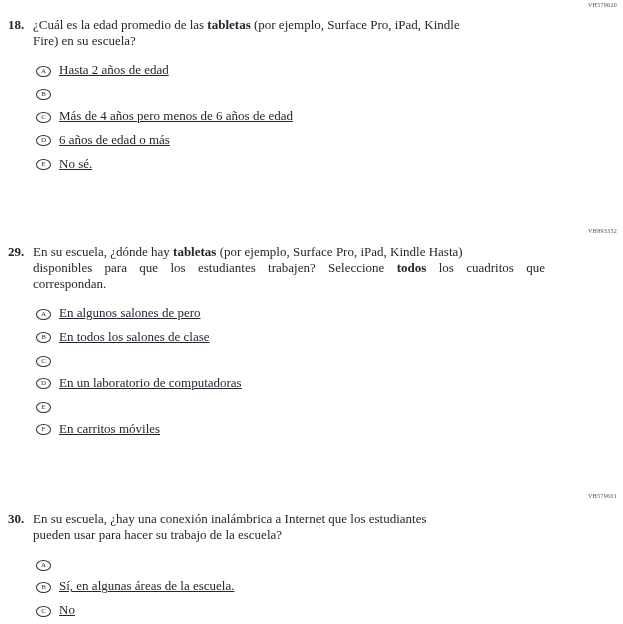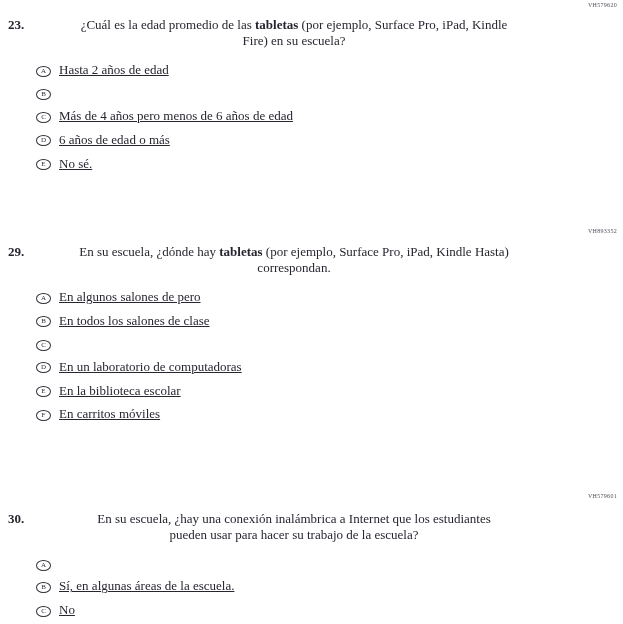--- a/index.html
+++ b/index.html
@@ -30,21 +30,21 @@
     flex:0 0 25px;
     font-weight:bold;
     font-size:13px;
     line-height:16px;
   }
   .qbody{
     width:522px;
     font-size:13px;
     line-height:16px;
   }
-  .qline{white-space:nowrap;text-align:center;}
+  .qline{white-space:nowrap;}
   .qline.just{
     white-space:normal;
     width:512px;
     text-align:justify;
     text-align-last:justify;
   }
   .b{font-weight:bold;}
   .i{font-style:italic;}
   .options{margin-top:13px;}
   .opt{
@@ -75,21 +75,21 @@
   #code3{top:493px;}
 </style>
 </head>
 <body>
 
 <div id="code1" class="code">VH579620</div>
 <div id="code2" class="code">VH893352</div>
 <div id="code3" class="code">VH579601</div>
 
 <div id="q28" class="question">
-  <div class="qnum">23.</div>
+  <div class="qnum">18.</div>
   <div class="qbody">
     <div>
         <div class="qline"><span>¿Cuál es la edad promedio de las </span><span class="b">tabletas</span><span> (por ejemplo, Surface Pro, iPad, Kindle</span></div>
         <div class="qline"><span>Fire) en su escuela?</span></div>
       </div>
     <div class="options">
       <div class="opt">
         <span class="bubble">A</span>
         <span class="opt-label"><span>Hasta 2 años de edad</span></span>
       </div>
@@ -110,41 +110,41 @@
       </div>
     </div>
   </div>
 </div>
 
 <div id="q29" class="question">
   <div class="qnum">29.</div>
   <div class="qbody">
     <div>
         <div class="qline"><span>En su escuela, ¿dónde hay </span><span class="b">tabletas</span><span> (por ejemplo, Surface Pro, iPad, Kindle Hasta)</span></div>
+        <div class="qline just"><span>disponibles para que los estudiantes trabajen? Seleccione </span><span class="b">todos</span><span> los cuadritos que</span></div>
         <div class="qline"><span>correspondan.</span></div>
       </div>
     <div class="options">
       <div class="opt">
         <span class="bubble">A</span>
         <span class="opt-label"><span>En algunos salones de pero</span></span>
       </div>
       <div class="opt">
         <span class="bubble">B</span>
         <span class="opt-label"><span>En todos los salones de clase</span></span>
       </div>
       <div class="opt">
         <span class="bubble">C</span>
       </div>
       <div class="opt">
         <span class="bubble">D</span>
         <span class="opt-label"><span>En un laboratorio de computadoras</span></span>
       </div>
       <div class="opt">
         <span class="bubble">E</span>
-        <span class="opt-label"><span>En la biblioteca escolar</span></span>
       </div>
       <div class="opt">
         <span class="bubble">F</span>
         <span class="opt-label"><span>En carritos móviles</span></span>
       </div>
     </div>
   </div>
 </div>
 
 <div id="q30" class="question">

